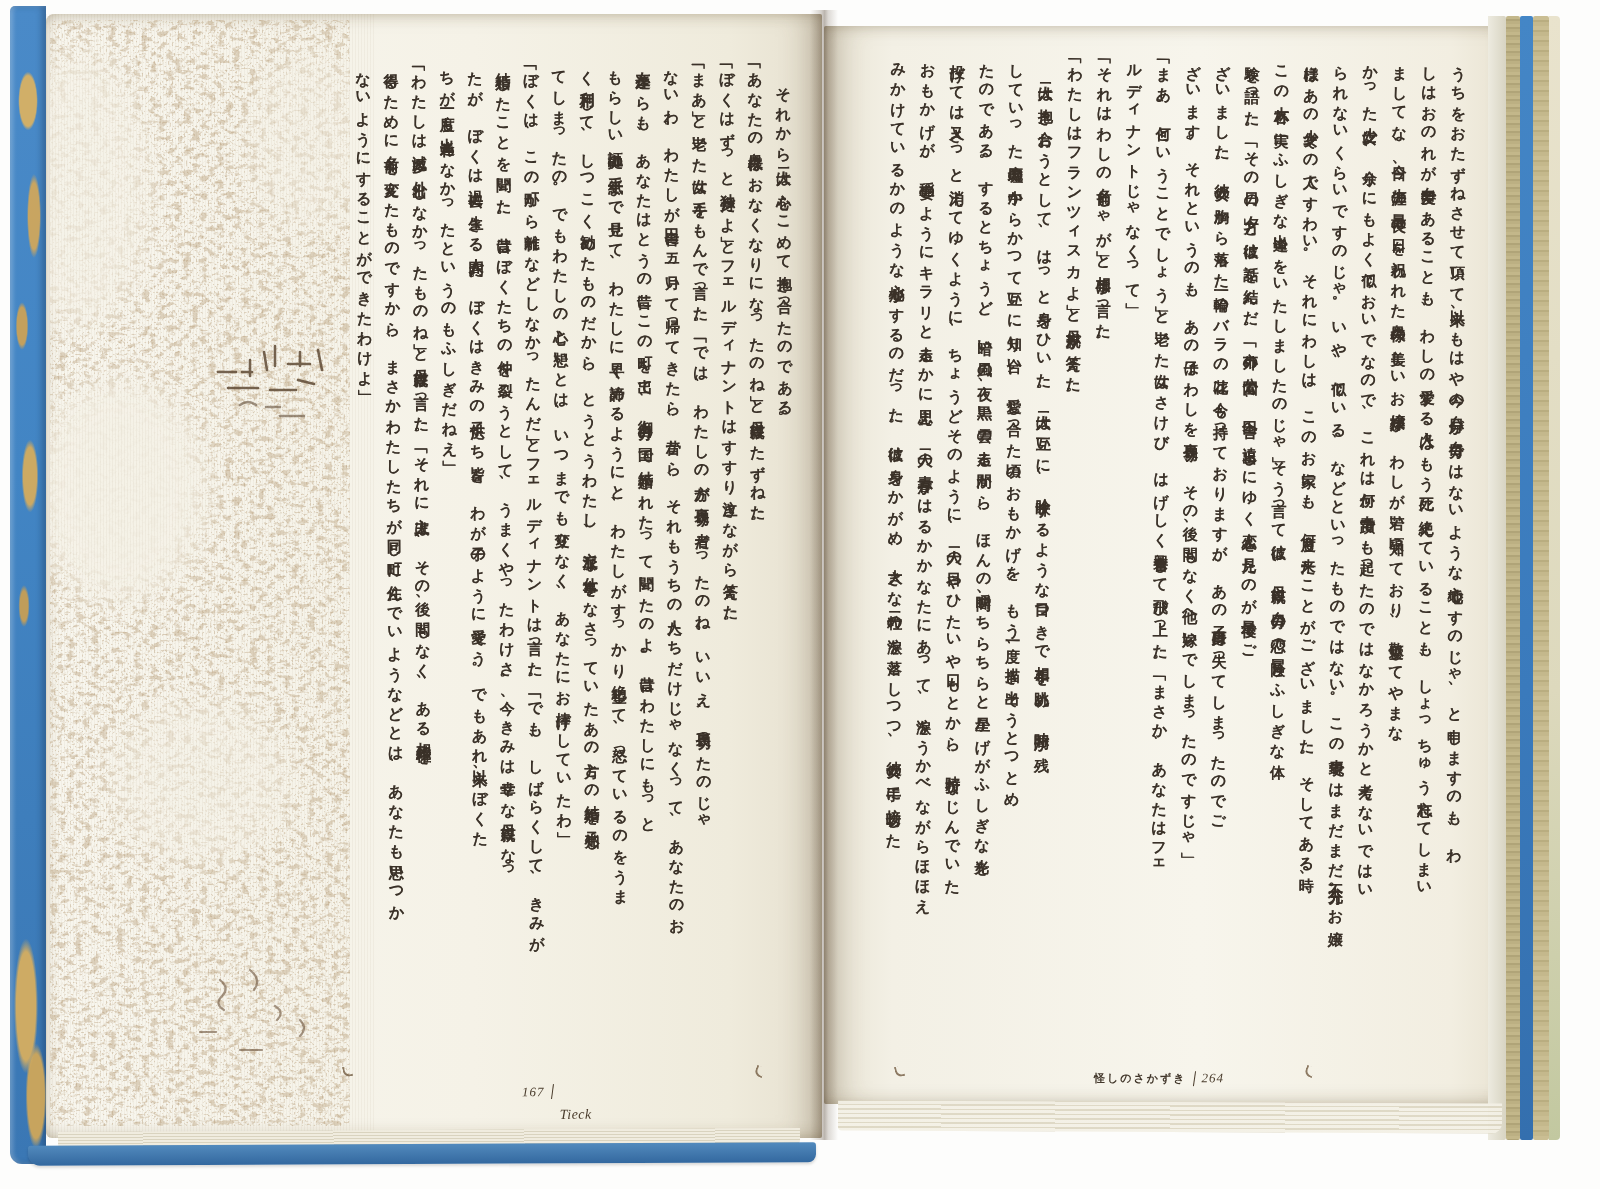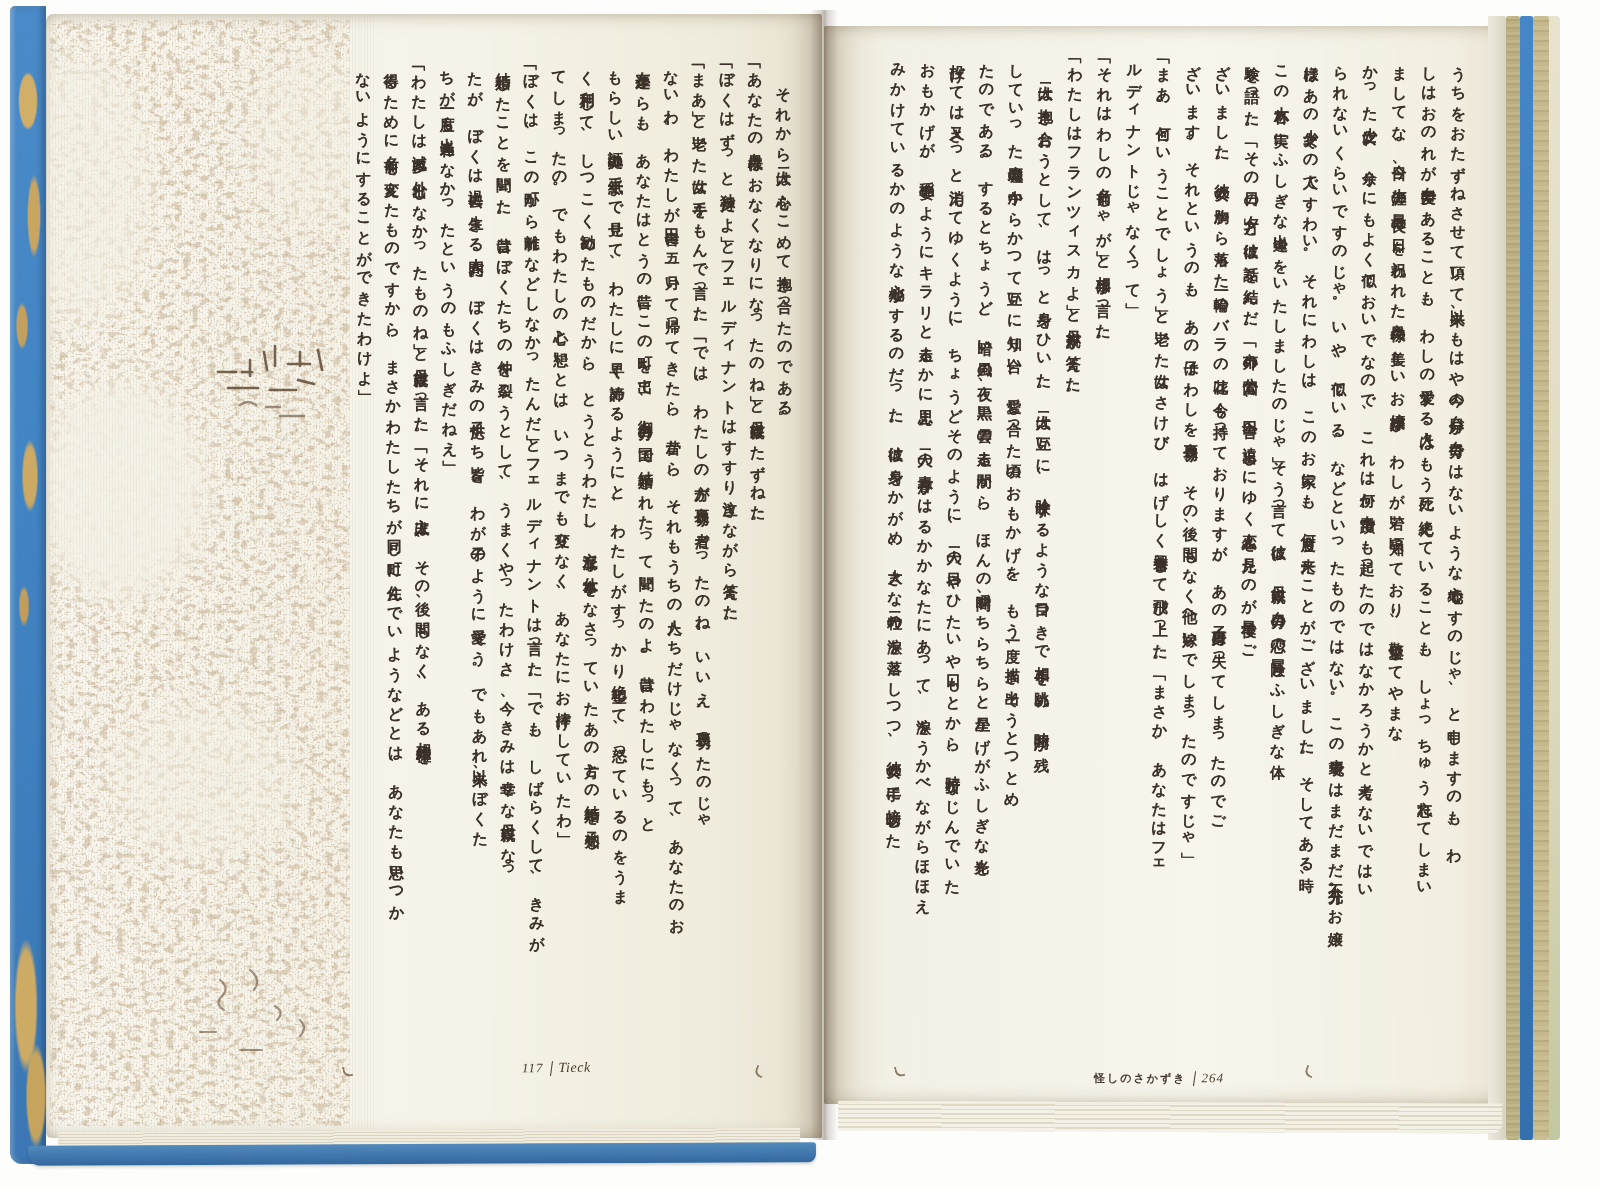--- a/index.html
+++ b/index.html
@@ -43,21 +43,21 @@
     color:#3a3128;font-weight:600;font-size:15px;letter-spacing:2.8px;
     text-shadow:0 0 .5px rgba(58,49,40,.55);}
   .text-left{top:46px;right:22px;height:915px;width:460px;line-height:28px;transform:rotate(-.4deg);}
   .text-right{top:28px;right:36px;height:915px;width:604px;line-height:29.5px;transform:rotate(.35deg);}
   .tcol{white-space:nowrap;}
   
   .footer{position:absolute;display:flex;align-items:center;gap:7px;color:#4a3c2c;}
   .footer-left{left:476px;top:1046px;transform:rotate(-.5deg);}
   .footer-right{left:270px;top:1044px;transform:rotate(.3deg);}
   .fnum{font-family:"Liberation Serif",serif;font-style:italic;font-size:13px;letter-spacing:1px;}
-  .flatin{font-family:"Liberation Serif",serif;font-style:italic;font-size:14px;letter-spacing:.5px;}
+  .flatin{font-family:"Liberation Serif",serif;font-style:italic;font-size:14px;letter-spacing:.5px;margin-top:47px;}
   .fkana{font-size:11px;letter-spacing:2px;font-weight:600;color:#41362a;}
   .fbar{width:1px;height:15px;background:#4a3c2c;transform:rotate(8deg);}
   .orn{position:absolute;width:7px;height:9px;border-left:2px solid #6b5338;border-bottom:2px solid #6b5338;
     border-radius:0 0 0 7px;opacity:.75;}
   
   .band{position:absolute;top:16px;height:1124px;}
   .band-stack{left:1488px;width:18px;background:linear-gradient(90deg,#edebe0,#d8d4c2);border-radius:0 2px 2px 0;}
   .band-tan1{left:1506px;width:14px;border-radius:2px;
     background:repeating-linear-gradient(180deg,#c3b78a 0 3px,#b0a478 3px 5px,#bcb083 5px 8px);}
   .band-blue{left:1520px;width:13px;background:linear-gradient(180deg,#4486c6,#3a7abc 60%,#346fae);border-radius:2px;}
@@ -134,21 +134,21 @@
         <div class="tcol">ちが一度も出逢わなかったというのもふしぎだねえ」</div>
         <div class="tcol">「わたしは滅多に外出しなかったものね」と母親は言った。「それに主人は、その後、間もなく、ある相続権を</div>
         <div class="tcol">得るために名前を変えたものですから、まさかわたしたちが同じ町に住んでいようなどとは、あなたも思いつか</div>
         <div class="tcol">ないようにすることができたわけよ」</div>
       </div>
 
     <span class="orn" style="left:297px;top:1052px;transform:rotate(-14deg);"></span>
     <span class="orn" style="left:709px;top:1052px;transform:rotate(22deg);"></span>
 
     <div class="footer footer-left">
-      <span class="fnum">117</span>
+      <span class="fnum">167</span>
       <span class="fbar"></span>
       <span class="flatin">Tieck</span>
     </div>
   </div>
 
   <div class="page page-right">
     <div class="vtext text-right">
         <div class="tcol">うちをおたずねさせて頂いて以来、もはや今の自分が自分ではないような心地ですのじゃ、と申しますのも、わ</div>
         <div class="tcol">しはおのれが白髪であることも、わしの愛する人々はもう死に絶えていることも、しょっちゅう忘れてしまい</div>
         <div class="tcol">ましてな、今日、生涯の最良の日を祝われた奥様の美しいお嬢様が、わしが若い頃知っており、敬愛してやまな</div>

